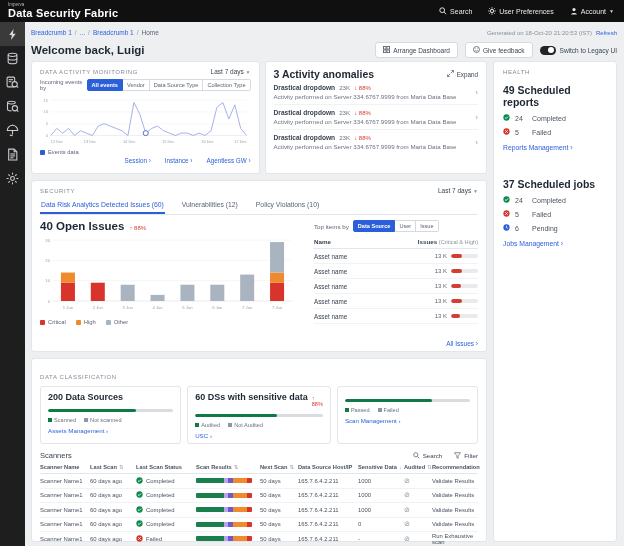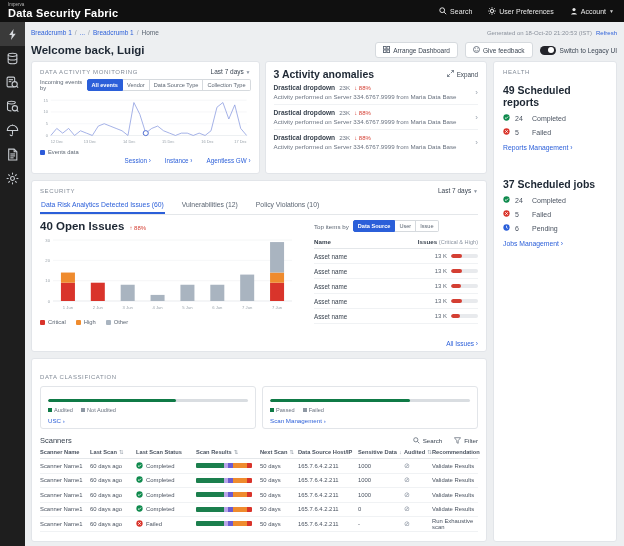--- a/index.html
+++ b/index.html
@@ -508,20 +508,43 @@
                 </div>
               <div class="all-issues"><span>All Issues</span> ›</div>
             </div>
           </div>
         </div>
 
         <div class="panel class-panel">
           <div><span class="sec-label">Data Classification</span></div>
           <div class="class-cards" id="classCards">
               <div class="c-card">
+                <div class="c-title-row">
+                  <span class="c-title">200 Data Sources</span>
+                </div>
+                <div class="c-track">
+                  <div class="c-fill" style="width: 70%; background: rgb(15, 122, 70);"></div>
+                </div>
+                <div class="c-legend">
+                  <span class="li">
+                    <span class="sq" style="background: rgb(15, 122, 70);"></span>
+                    <span>Scanned</span>
+                  </span>
+                  <span class="li">
+                    <span class="sq" style="background: rgb(141, 151, 163);"></span>
+                    <span>Not scanned</span>
+                  </span>
+                </div>
+                <div class="c-link">Assets Management  ›</div>
+              </div>
+              <div class="c-card">
+                <div class="c-title-row">
+                  <span class="c-title">60 DSs with sensitive data</span>
+                  <span class="c-delta">↑ 88%</span>
+                </div>
                 <div class="c-track">
                   <div class="c-fill" style="width: 64%; background: rgb(15, 122, 70);"></div>
                 </div>
                 <div class="c-legend">
                   <span class="li">
                     <span class="sq" style="background: rgb(15, 122, 70);"></span>
                     <span>Audited</span>
                   </span>
                   <span class="li">
                     <span class="sq" style="background: rgb(141, 151, 163);"></span>

